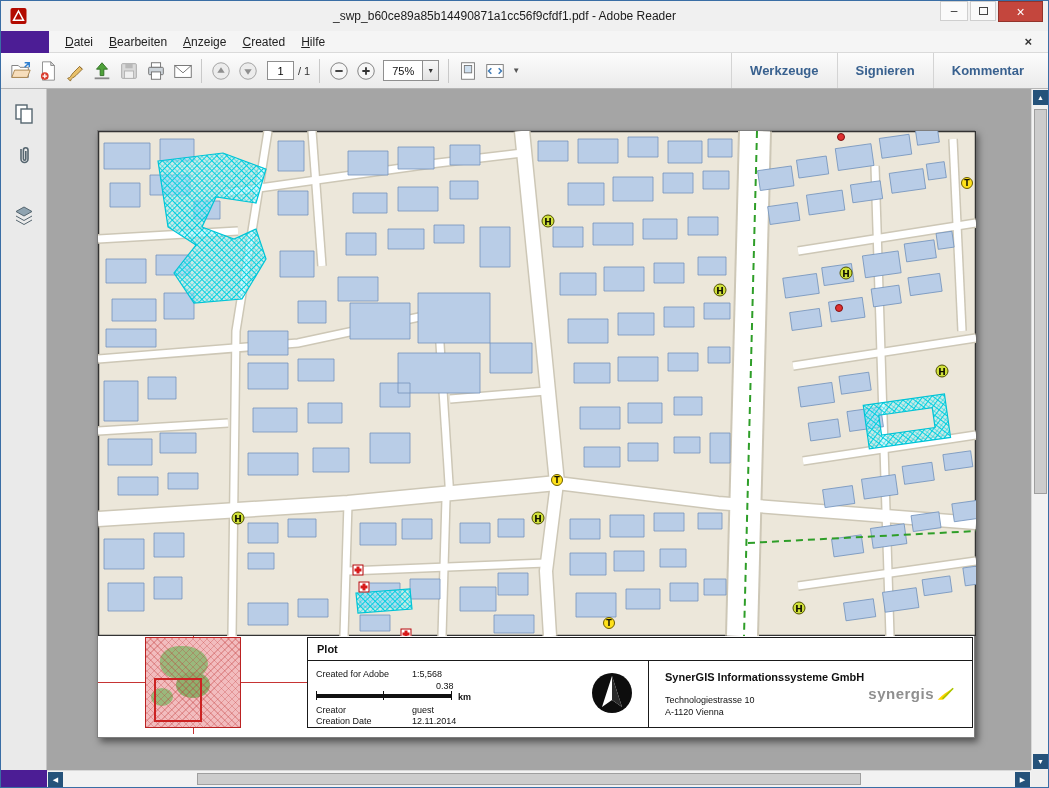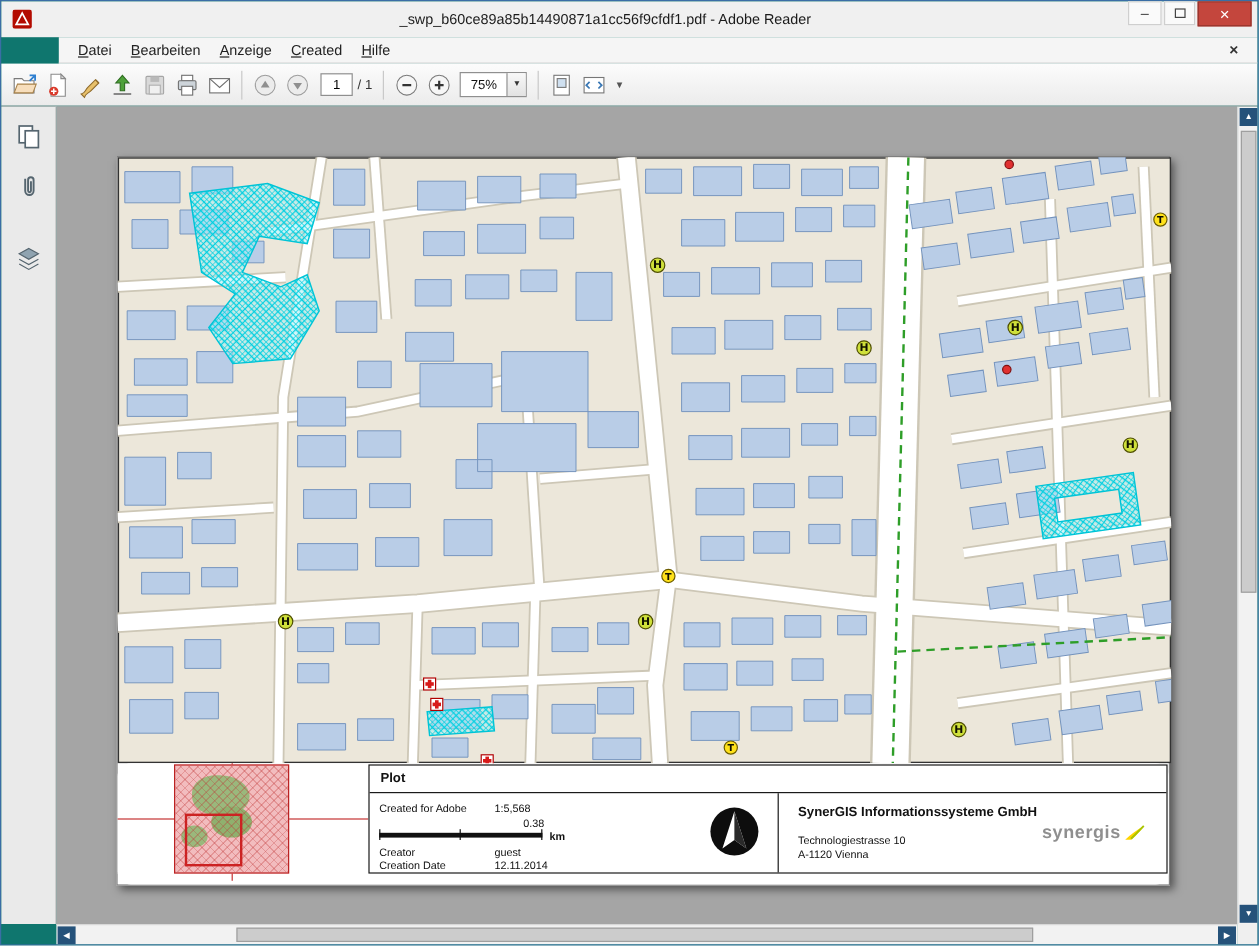--- a/index.html
+++ b/index.html
@@ -1,17 +1,17 @@
 <!DOCTYPE html>
 <html><head>
 <meta charset="utf-8">
 <style>
   html,body{margin:0;padding:0;background:#ffffff;}
   *{box-sizing:border-box;}
-  .window{position:relative;width:1049px;height:788px;border:1px solid #3a6ea5;background:#0f766e;
+  .window{position:relative;width:1049px;height:788px;border:1px solid #3a6ea5;background:#4c1d95;
           font-family:"Liberation Sans",sans-serif;overflow:hidden;}
   
   .titlebar{position:relative;height:30px;background:#f0f0f0;}
   .pdf-app-icon{position:absolute;left:9px;top:7px;width:17px;height:16px;}
   .title-text{position:absolute;left:80px;right:120px;top:8px;text-align:center;font-size:12px;color:#1b1b1b;
               white-space:nowrap;overflow:hidden;}
   .caption{position:absolute;top:0;right:5px;display:flex;align-items:flex-start;}
   .cap-btn{display:flex;align-items:center;justify-content:center;cursor:default;}
   .cap-min{width:28px;height:20px;border:1px solid #cfcfcf;background:#fafafa;color:#333;font-size:12px;}
   .cap-max{width:26px;height:20px;border:1px solid #cfcfcf;background:#fafafa;margin-left:2px;}
@@ -56,21 +56,21 @@
   .sel{fill:url(#xhatch);stroke:#00c4d6;stroke-width:1.2;}
   .marker{position:absolute;transform:translate(-50%,-50%);display:flex;align-items:center;justify-content:center;
           font-family:"DejaVu Sans",sans-serif;font-weight:bold;font-size:9px;color:#101000;}
   .marker-H{width:13px;height:13px;border-radius:50%;background:#cfe03a;border:1px solid #4f4f00;}
   .marker-T{width:12px;height:12px;border-radius:50%;background:#ffe11a;border:1px solid #6b5c00;font-size:8px;}
   .marker-cross{width:11px;height:11px;border:1px solid #b00000;background-color:#fff;
       background-image:linear-gradient(#d81a1a,#d81a1a),linear-gradient(#d81a1a,#d81a1a);
       background-size:7px 3px,3px 7px;background-position:center,center;background-repeat:no-repeat;}
   .marker-dot{width:8px;height:8px;border-radius:50%;background:#e03030;border:1px solid #801010;}
   
-  .pdf-footer{position:absolute;left:0;top:505px;width:876px;height:101px;background:#fff;border-radius:11px;}
+  .pdf-footer{position:absolute;left:0;top:505px;width:876px;height:101px;background:#fff;}
   .red-h{position:absolute;left:0;top:46px;width:209px;border-top:1px solid #c63434;}
   .red-v{position:absolute;left:95px;top:0;height:98px;border-left:1px solid #c63434;}
   .minimap{position:absolute;left:47px;top:1px;width:96px;height:91px;border:1px solid #b22;
            background:#f2bcbe;overflow:hidden;}
   .mm-hatch{position:absolute;left:0;top:0;right:0;bottom:0;
      background:repeating-linear-gradient(45deg,rgba(190,50,50,.28) 0 1px,transparent 1px 5px),
                 repeating-linear-gradient(-45deg,rgba(190,50,50,.28) 0 1px,transparent 1px 5px);}
   .mm-g1{position:absolute;left:14px;top:8px;width:48px;height:34px;background:#9ab87c;border-radius:45% 55% 50% 50%;}
   .mm-g2{position:absolute;left:30px;top:34px;width:34px;height:26px;background:#8fb06e;border-radius:50%;}
   .mm-g3{position:absolute;left:5px;top:50px;width:22px;height:18px;background:#9ab87c;border-radius:50%;}
@@ -225,20 +225,25 @@
           <rect x="8" y="6" width="8" height="8" fill="#cfe0f0" stroke="#777"></rect>
         </svg>
     </span>
     <span class="ticon">
       <svg viewBox="0 0 24 24" width="22" height="22">
           <rect x="3" y="5" width="18" height="14" fill="#fff" stroke="#777"></rect>
           <path d="M8 9l-3 3 3 3M16 9l3 3-3 3" fill="none" stroke="#3a78b5" stroke-width="1.6"></path>
         </svg>
     </span>
     <span class="chev">▼</span>
+    <span class="tb-right">
+      <span class="tb-text-btn">Werkzeuge</span>
+      <span class="tb-text-btn">Signieren</span>
+      <span class="tb-text-btn">Kommentar</span>
+    </span>
   </div>
 
   <div class="sidebar">
     <span class="side-btn">
       <svg viewBox="0 0 24 24" width="24" height="24">
           <rect x="4" y="3" width="11" height="14" fill="#fff" stroke="#55656f" stroke-width="1.4"></rect>
           <rect x="9" y="7" width="11" height="14" fill="#fff" stroke="#55656f" stroke-width="1.4"></rect>
         </svg>
     </span>
     <span class="side-btn">

